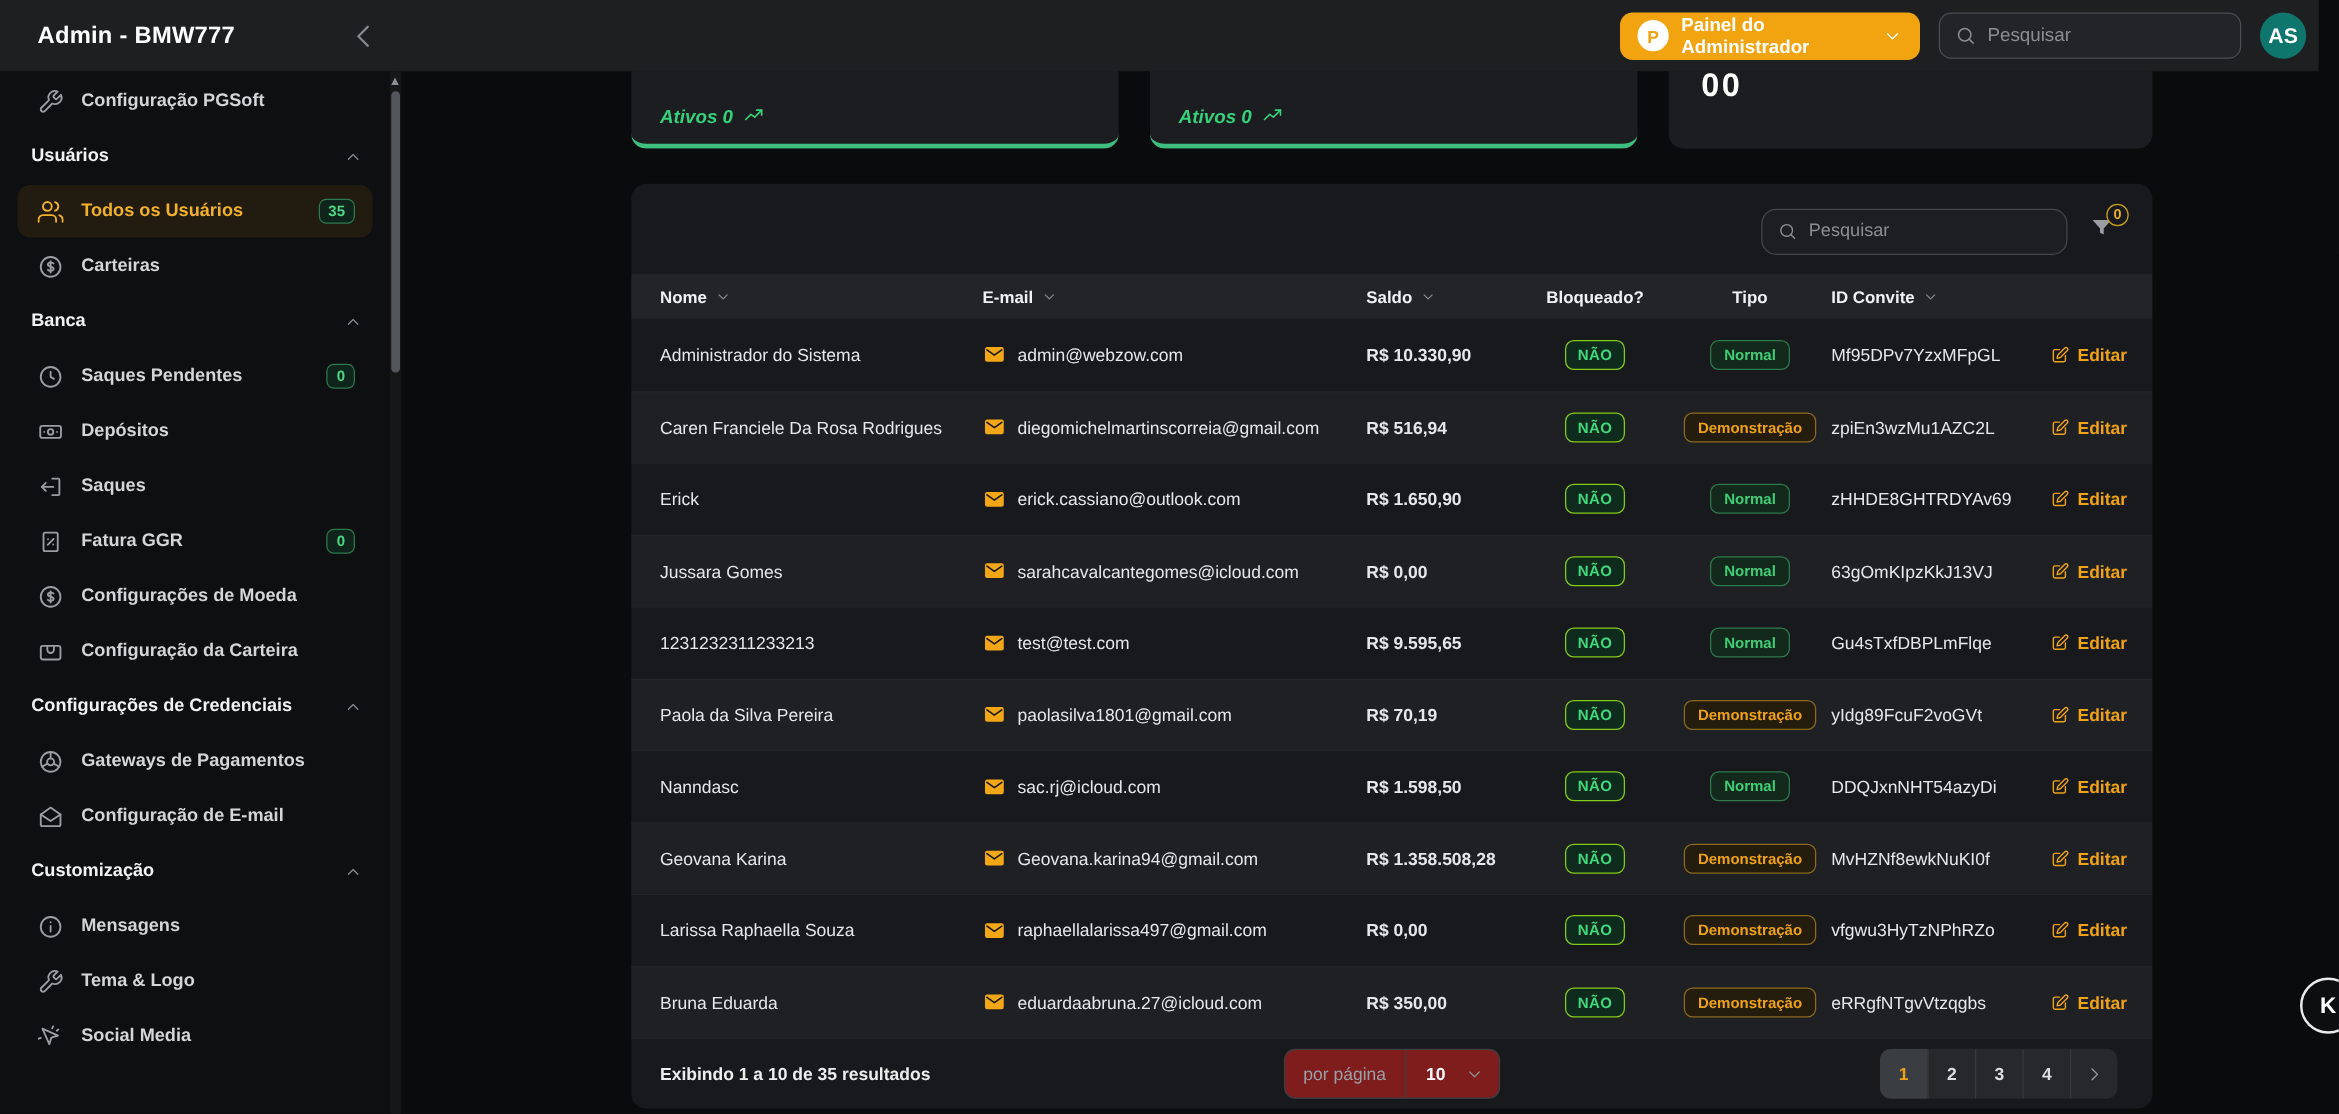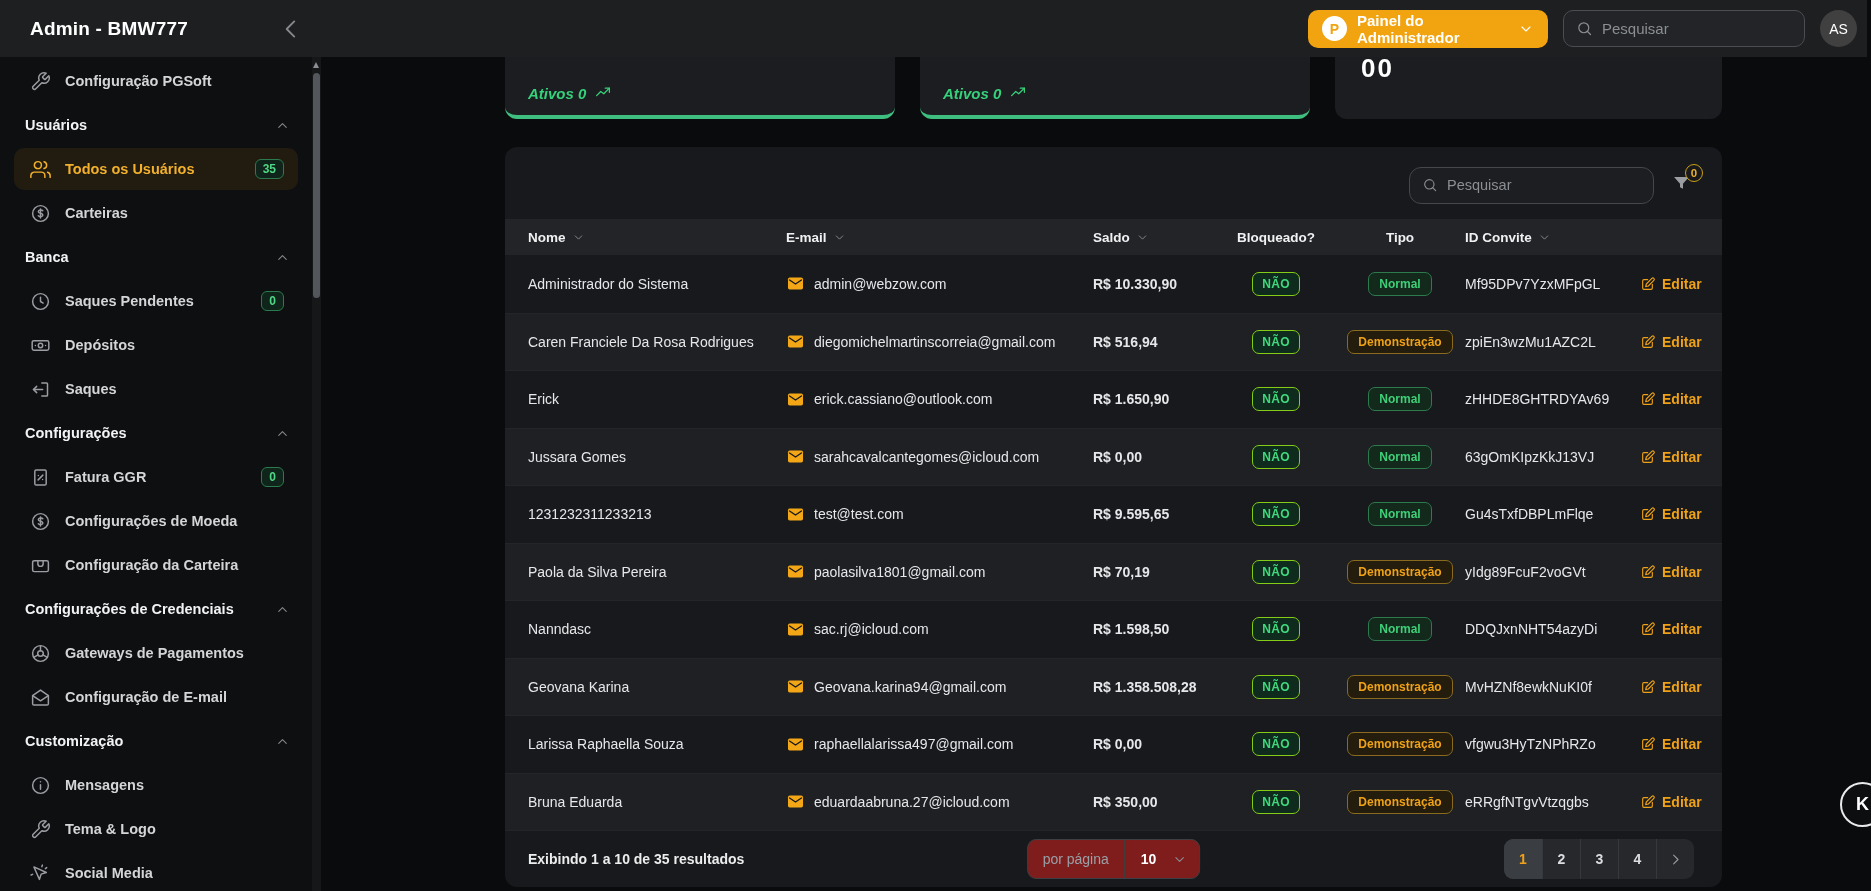--- a/index.html
+++ b/index.html
@@ -8,21 +8,21 @@
     background:#0a0b0c;
     font-family:"Liberation Sans", sans-serif;
     color:#e8e9ea;
     position:relative;
   }
   .svgic { fill:none; stroke:currentColor; stroke-width:1.7; stroke-linecap:round; stroke-linejoin:round; }
   .svgic.fill { fill:currentColor; stroke:none; }
 
   
   .topbar {
-    position:absolute; top:0; left:0; right:4px; height:57px;
+    position:absolute; top:0; left:0; right:16px; height:57px;
     background:#1d1f21; z-index:30;
     display:flex; align-items:center;
   }
   .topbar-title { font-size:19px; font-weight:700; color:#fff; margin-left:30px; letter-spacing:.2px; }
   .topbar-collapse { position:absolute; left:278px; top:16px; width:26px; height:26px; color:#87898d; cursor:pointer; }
   .topbar-right { margin-left:auto; display:flex; align-items:center; gap:15px; padding-right:10px; }
   .admin-btn {
     height:38px; width:240px; background:#F2A410; border:none; border-radius:10px;
     display:flex; align-items:center; gap:10px; padding:0 14px; cursor:pointer;
   }
@@ -36,22 +36,22 @@
     width:242px; height:37px; border:1px solid #4a4d51; border-radius:10px; background:#222427;
     display:flex; align-items:center; padding:0 12px; gap:9px;
   }
   .top-search svg { width:17px; height:17px; color:#8b8e92; flex:none; }
   .top-search input {
     background:transparent; border:none; outline:none; color:#d6d7d9; font-size:15px; width:100%;
     font-family:"Liberation Sans", sans-serif;
   }
   .top-search input::placeholder { color:#8b8e92; }
   .avatar {
-    width:37px; height:37px; border-radius:50%; background:#404040; color:#fff;
-    font-size:14px; font-weight:400; display:flex; align-items:center; justify-content:center; cursor:pointer;
+    width:37px; height:37px; border-radius:50%; background:#0f766e; color:#fff;
+    font-size:17px; font-weight:700; display:flex; align-items:center; justify-content:center; cursor:pointer;
   }
 
   
   .sidebar {
     position:absolute; top:57px; left:0; bottom:0; width:312px; background:#0e0f11; z-index:10;
     padding-top:2px; overflow:hidden;
   }
   .sb-entry { height:44px; display:flex; align-items:center; }
   .sb-section { padding:0 22px 0 25px; }
   .sb-sec-label { font-size:14.5px; font-weight:700; color:#f2f3f4; flex:1; }
@@ -276,26 +276,20 @@
         <span class="ic">
           <svg style="width:21px;height:21px;display:block" class="svgic " viewBox="0 0 24 24">
             <path d="M13.5 4.5H19a1 1 0 0 1 1 1v13a1 1 0 0 1-1 1h-5.5"></path>
             <path d="M4 12h10.5"></path>
             <polyline points="7.6 8.4 4 12 7.6 15.6"></polyline>
           </svg>
         </span>
         <span class="lb">Saques</span>
       </div>
     </div>
-    <div class="sb-entry sb-section">
-      <span class="sb-sec-label">Configurações</span>
-      <svg class="svgic sb-sec-chev" viewBox="0 0 24 24">
-        <polyline points="6 15 12 9 18 15"></polyline>
-      </svg>
-    </div>
     <div class="sb-entry">
       <div class="sb-item">
         <span class="ic">
           <svg style="width:21px;height:21px;display:block" class="svgic " viewBox="0 0 24 24">
             <rect x="5.5" y="3.5" width="13" height="17" rx="1.5"></rect>
             <path d="M9.3 14.7l5.4-5.4"></path>
             <path d="M9.6 9.6h.01M14.4 14.4h.01"></path>
           </svg>
         </span>
         <span class="lb">Fatura GGR</span>

